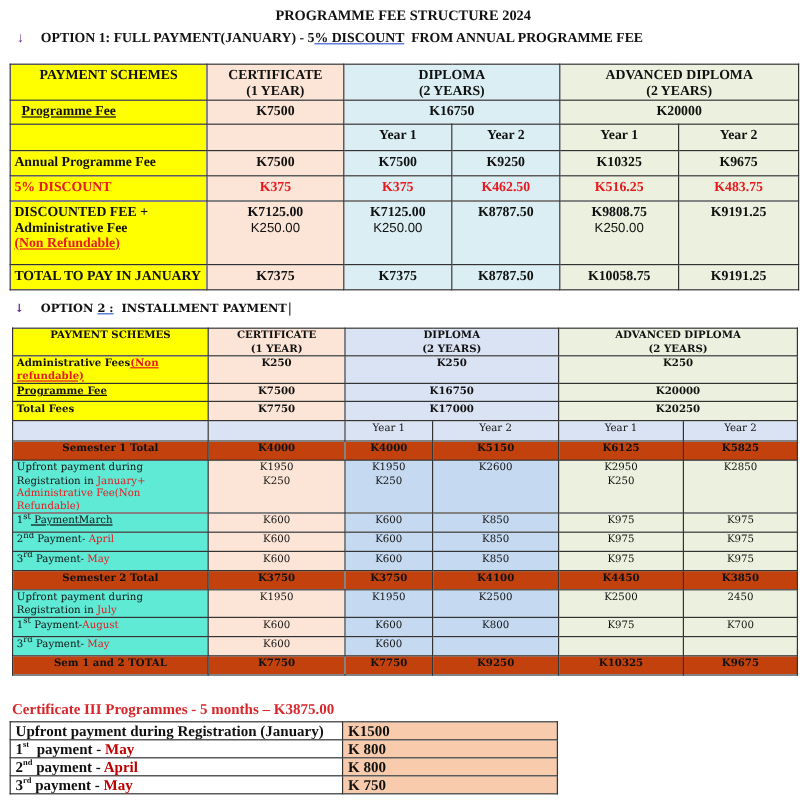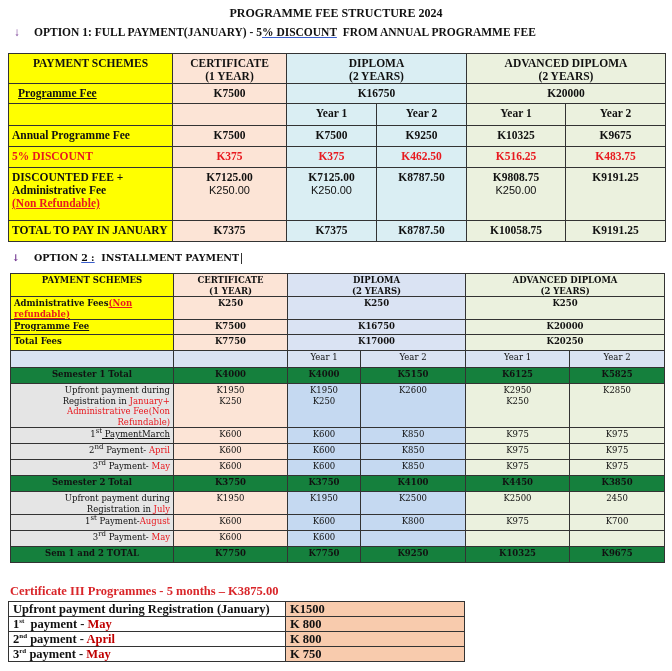--- a/index.html
+++ b/index.html
@@ -31,22 +31,22 @@
 
   
   .t2 { left: 10px; top: 273px; width: 654px; font-family: "DejaVu Serif", serif; font-size: 8.5px; }
   .t2 td { line-height: 10.5px; padding-top: 1px; }
   .t2 .b { font-weight: bold; }
   .cert2 { background: #fce4d6; }
   .dip2 { background: #dae3f3; }
   .dip3 { background: #c5d9f1; }
   .adv2 { background: #ebf1de; }
   .row-blue td { background: #dae3f3; }
-  .row-yel td { background: #15803d; font-weight: bold; margin-left: 17px; }
-  .wh { background: #e5e5e5; text-align: right; }
+  .row-yel td { background: #c2410c; font-weight: bold; margin-left: 17px; }
+  .wh { background: #5eead4; text-align: left; }
 
   
   .t3title { position: absolute; left: 10px; top: 584px; font-family: "Liberation Serif", serif;
              font-weight: bold; font-size: 12.5px; color: #d9262a; }
   .t3 { left: 8px; top: 601px; width: 456px; font-family: "Liberation Serif", serif; font-weight: bold; font-size: 12.5px; }
   .t3 td { height: 14px; line-height: 14px; text-align: left; padding: 0 4px; }
   .t3 .v { background: #f8cbad; }
   .dred { color: #c00000; }
   sup { font-size: 7px; line-height: 0; }
 </style>

